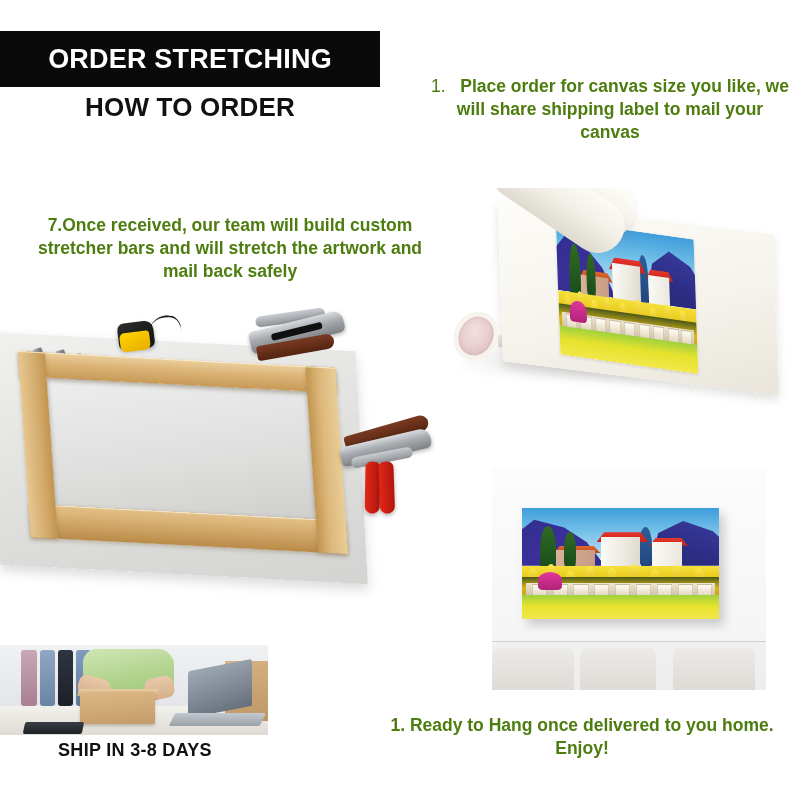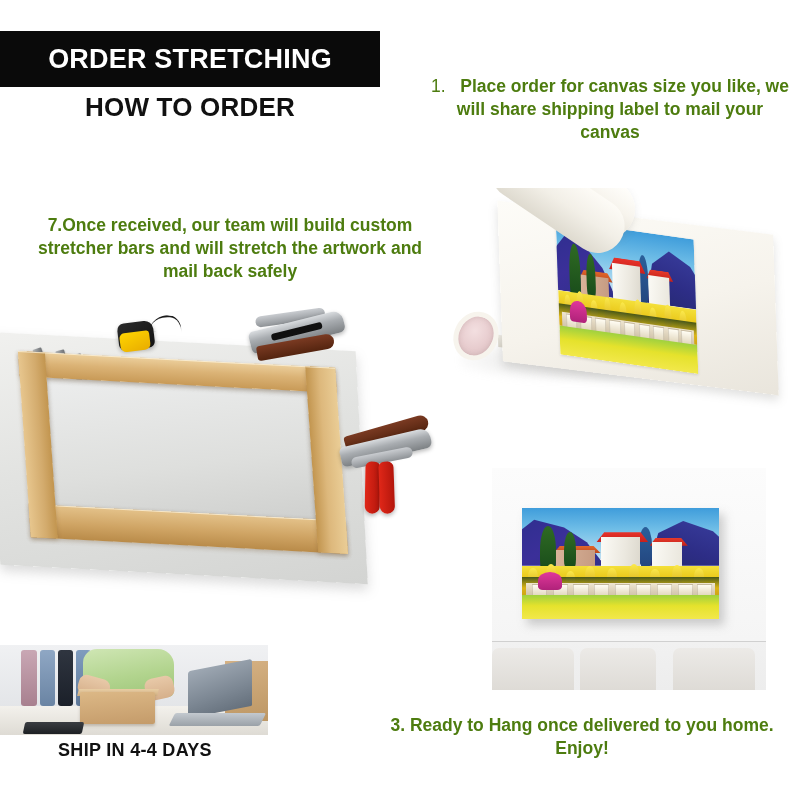--- a/index.html
+++ b/index.html
@@ -444,23 +444,23 @@
 </div>
 <div id="subtitle">HOW TO ORDER</div>
 
 <div id="step1-text" class="step-text">
   <span class="num">1.</span>
   &nbsp;&nbsp;<span>Place order for canvas size you like, we will share shipping label to mail your canvas</span>
 </div>
 
 <div id="step2-text" class="step-text">7.Once received, our team will build custom stretcher bars and will stretch the artwork and mail back safely</div>
 
-<div id="step3-text" class="step-text">3. Ready to Hang once delivered to you home. Enjoy!</div>
-
-<div id="ship-label">SHIP IN 4-4 DAYS</div>
+<div id="step3-text" class="step-text">1. Ready to Hang once delivered to you home. Enjoy!</div>
+
+<div id="ship-label">SHIP IN 3-8 DAYS</div>
 
 <div id="photo-rolled-canvas" class="photo">
   <div class="roll-shadow"></div>
   <div class="sheet-edge"></div>
   <div class="sheet"></div>
   <div class="sheet-art">
     <div class="artwork">
       <div class="a-sky"></div>
       <div class="a-mtn-l"></div>
       <div class="a-mtn-r"></div>

